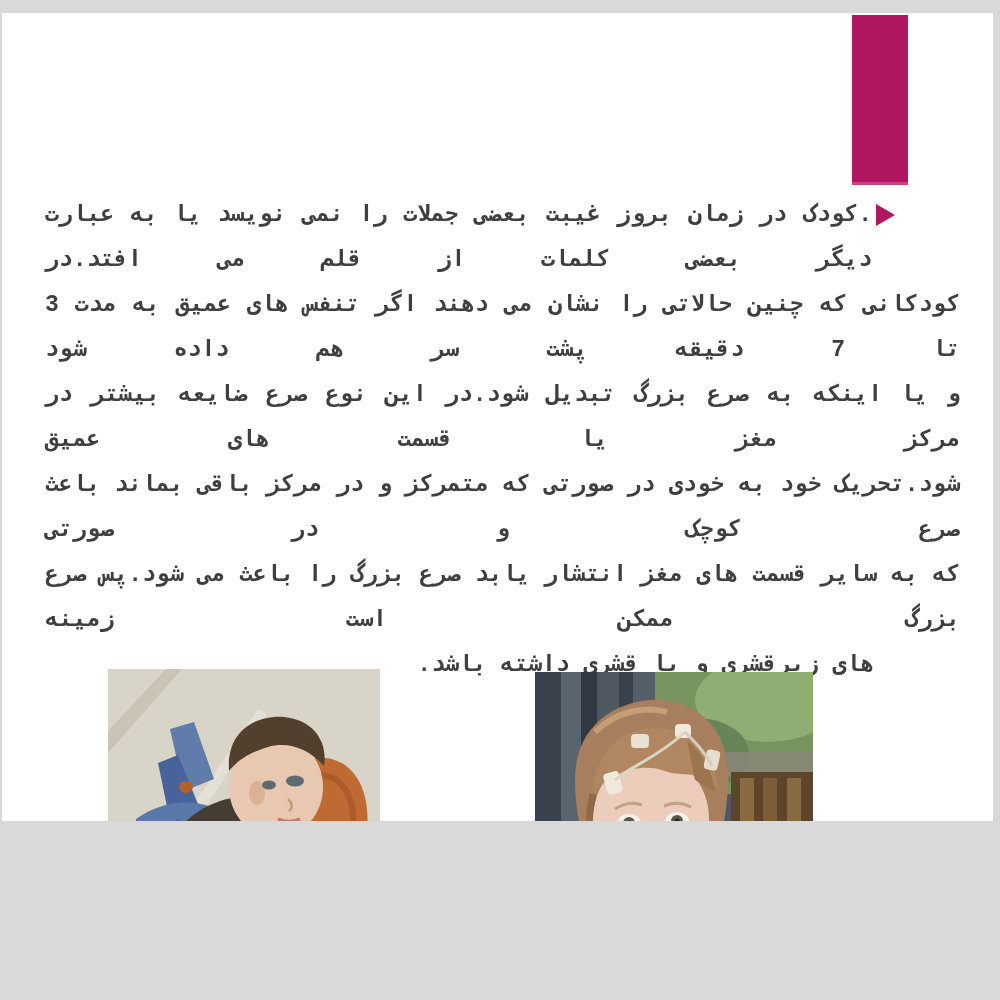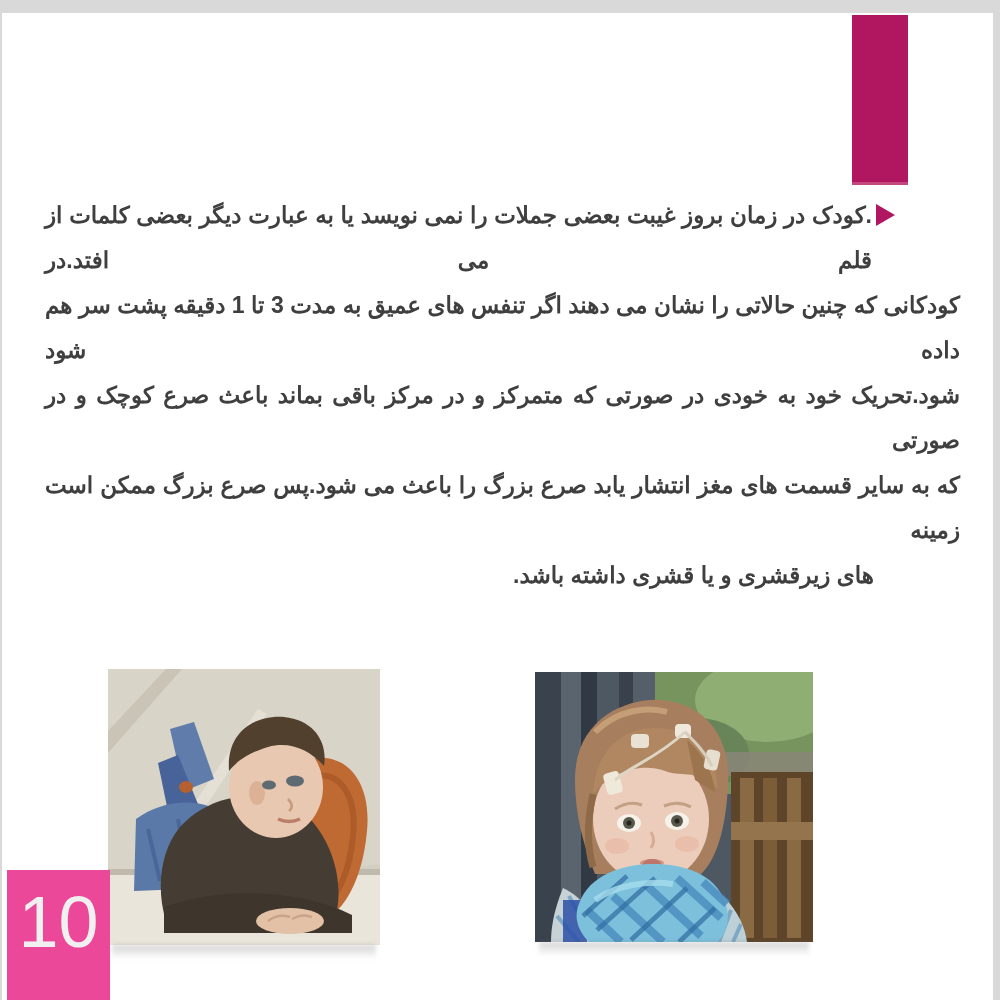--- a/index.html
+++ b/index.html
@@ -1,17 +1,17 @@
 <!DOCTYPE html>
 <html lang="fa"><head>
 <meta charset="utf-8">
 <style>
   html,body{margin:0;padding:0;background:#d9d9d9;}
-  .screen{position:relative;width:1000px;height:1000px;background:#d9d9d9;overflow:hidden;
-          font-family:Liberation Sans, sans-serif;}
+  .screen{position:relative;width:1000px;height:821px;background:#d9d9d9;overflow:hidden;
+          font-family:Liberation Mono, monospace;}
   .slide-bg{position:absolute;left:2px;top:13px;right:7px;bottom:0;background:#ffffff;}
   .accent-bar{position:absolute;left:852px;top:15px;width:56px;height:167px;
               background:#b11761;border-bottom:3px solid #c2477f;}
   
   .text-block{position:absolute;left:45px;top:193px;width:915px;direction:rtl;
               color:#3f3f3f;font-size:23px;font-weight:bold;line-height:45px;}
   .line{text-align:justify;text-align-last:justify;}
   .line.first{padding-right:88px;}
   .line.last{text-align:right;text-align-last:right;padding-right:86px;}
   .bullet{position:absolute;right:65px;top:11px;width:0;height:0;
@@ -35,21 +35,22 @@
 <body>
 
 <div class="screen">
   <div class="slide-bg"></div>
 
   <div class="accent-bar"></div>
 
   <div class="text-block">
     <span class="bullet"></span>
     <div class="line first">.کودک در زمان بروز غیبت بعضی جملات را نمی نویسد یا به عبارت دیگر بعضی کلمات از قلم می افتد.در</div>
-    <div class="line">کودکانی که چنین حالاتی را نشان می دهند اگر تنفس های عمیق به مدت 3 تا 1 دقیقه پشت سر هم داده شود</div>
+    <div class="line">کودکانی که چنین حالاتی را نشان می دهند اگر تنفس های عمیق به مدت 3 تا 7 دقیقه پشت سر هم داده شود</div>
+    <div class="line">و یا اینکه به صرع بزرگ تبدیل شود.در این نوع صرع ضایعه بیشتر در مرکز مغز یا قسمت های عمیق</div>
     <div class="line">شود.تحریک خود به خودی در صورتی که متمرکز و در مرکز باقی بماند باعث صرع کوچک و در صورتی</div>
     <div class="line">که به سایر قسمت های مغز انتشار یابد صرع بزرگ را باعث می شود.پس صرع بزرگ ممکن است زمینه</div>
     <div class="line last">های زیرقشری و یا قشری داشته باشد.</div>
   </div>
 
   <figure class="photo photo-left">
     <svg width="272" height="276" viewBox="0 0 272 276">
       <rect width="272" height="276" fill="#d3cec2"></rect>
       <path d="M0,0 L272,0 L272,195 L0,232 Z" fill="#d9d4c8"></path>
       <path d="M20,232 L150,40 L159,45 L32,236 Z" fill="#e4e0d5"></path>

